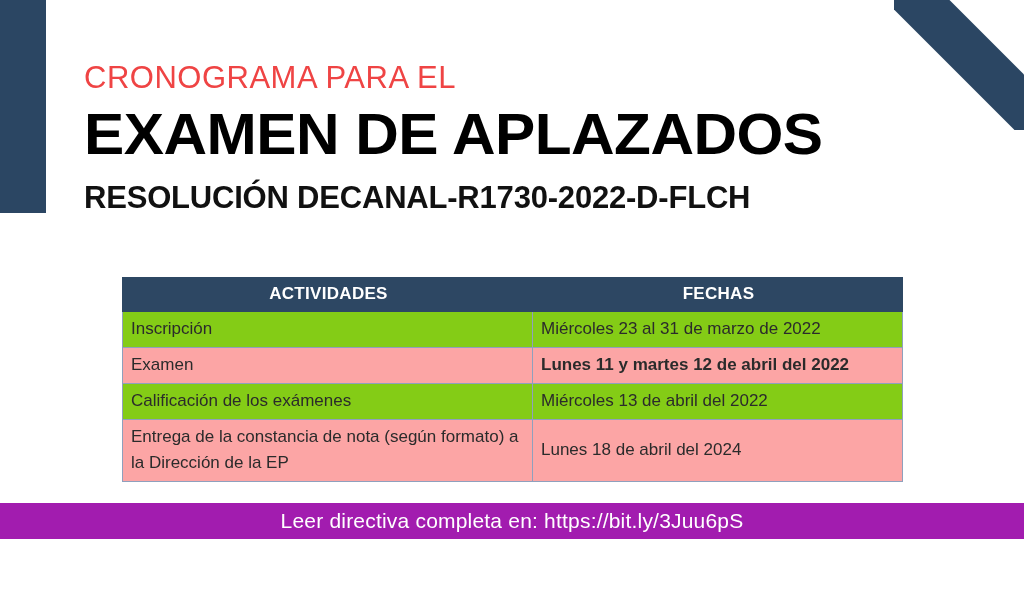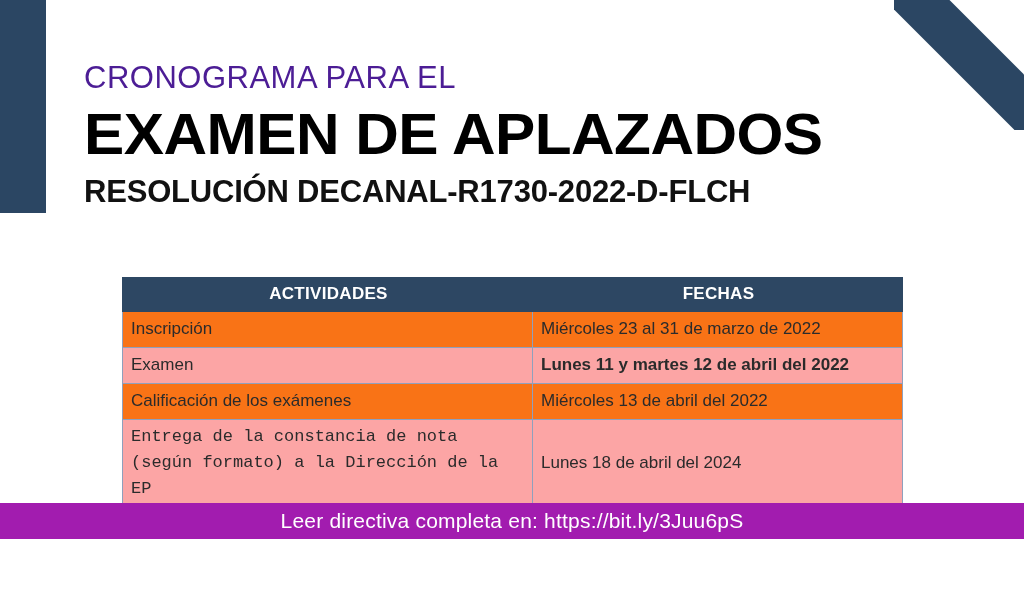--- a/index.html
+++ b/index.html
@@ -51,21 +51,21 @@
     position: absolute;
     left: 84px;
     top: 58px;
     width: 880px;
   }
   .kicker {
     font-size: 31px;
     line-height: 40px;
     font-weight: 300;
     letter-spacing: 0.5px;
-    color: #4c1d95;
+    color: #ef4444;
     white-space: nowrap;
     font-stretch: condensed;
   }
   .title {
     font-size: 58px;
     line-height: 64px;
     font-weight: 700;
     letter-spacing: -0.5px;
     color: #000000;
     white-space: nowrap;
@@ -73,21 +73,21 @@
     transform: scaleX(1.04);
     transform-origin: left center;
   }
   .subtitle {
     font-size: 31px;
     line-height: 40px;
     font-weight: 700;
     letter-spacing: -0.2px;
     color: #111111;
     white-space: nowrap;
-    margin-top: 6px;
+    margin-top: 12px;
   }
 
   
   .table-wrap {
     position: absolute;
     left: 122px;
     top: 277px;
     width: 780px;
   }
   table.schedule {
@@ -110,24 +110,24 @@
     height: 16px;
   }
   table.schedule tbody td {
     font-size: 17px;
     color: #2b2b2b;
     border: 1px solid #8fa0bd;
     padding: 4px 8px 5px 8px;
     vertical-align: middle;
     line-height: 26px;
   }
-  tr.shaded td { background: #f97316; }
+  tr.shaded td { background: #84cc16; }
   tr.plain  td { background: #fca5a5; }
   td.bold-date { font-weight: 700; color: #111111; }
-  td.two-line { line-height: 27px; padding-top: 5px; padding-bottom: 6px; font-family: Liberation Mono, monospace; }
+  td.two-line { line-height: 27px; padding-top: 5px; padding-bottom: 6px; }
 
   
   .footer-band {
     position: absolute;
     left: 0;
     top: 503px;
     width: 1024px;
     height: 36px;
     background: #a21caf;
     display: flex;

